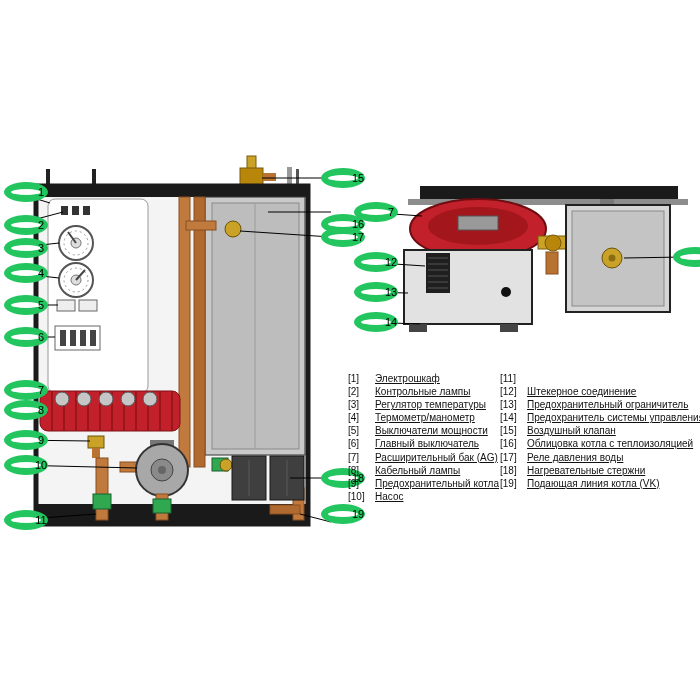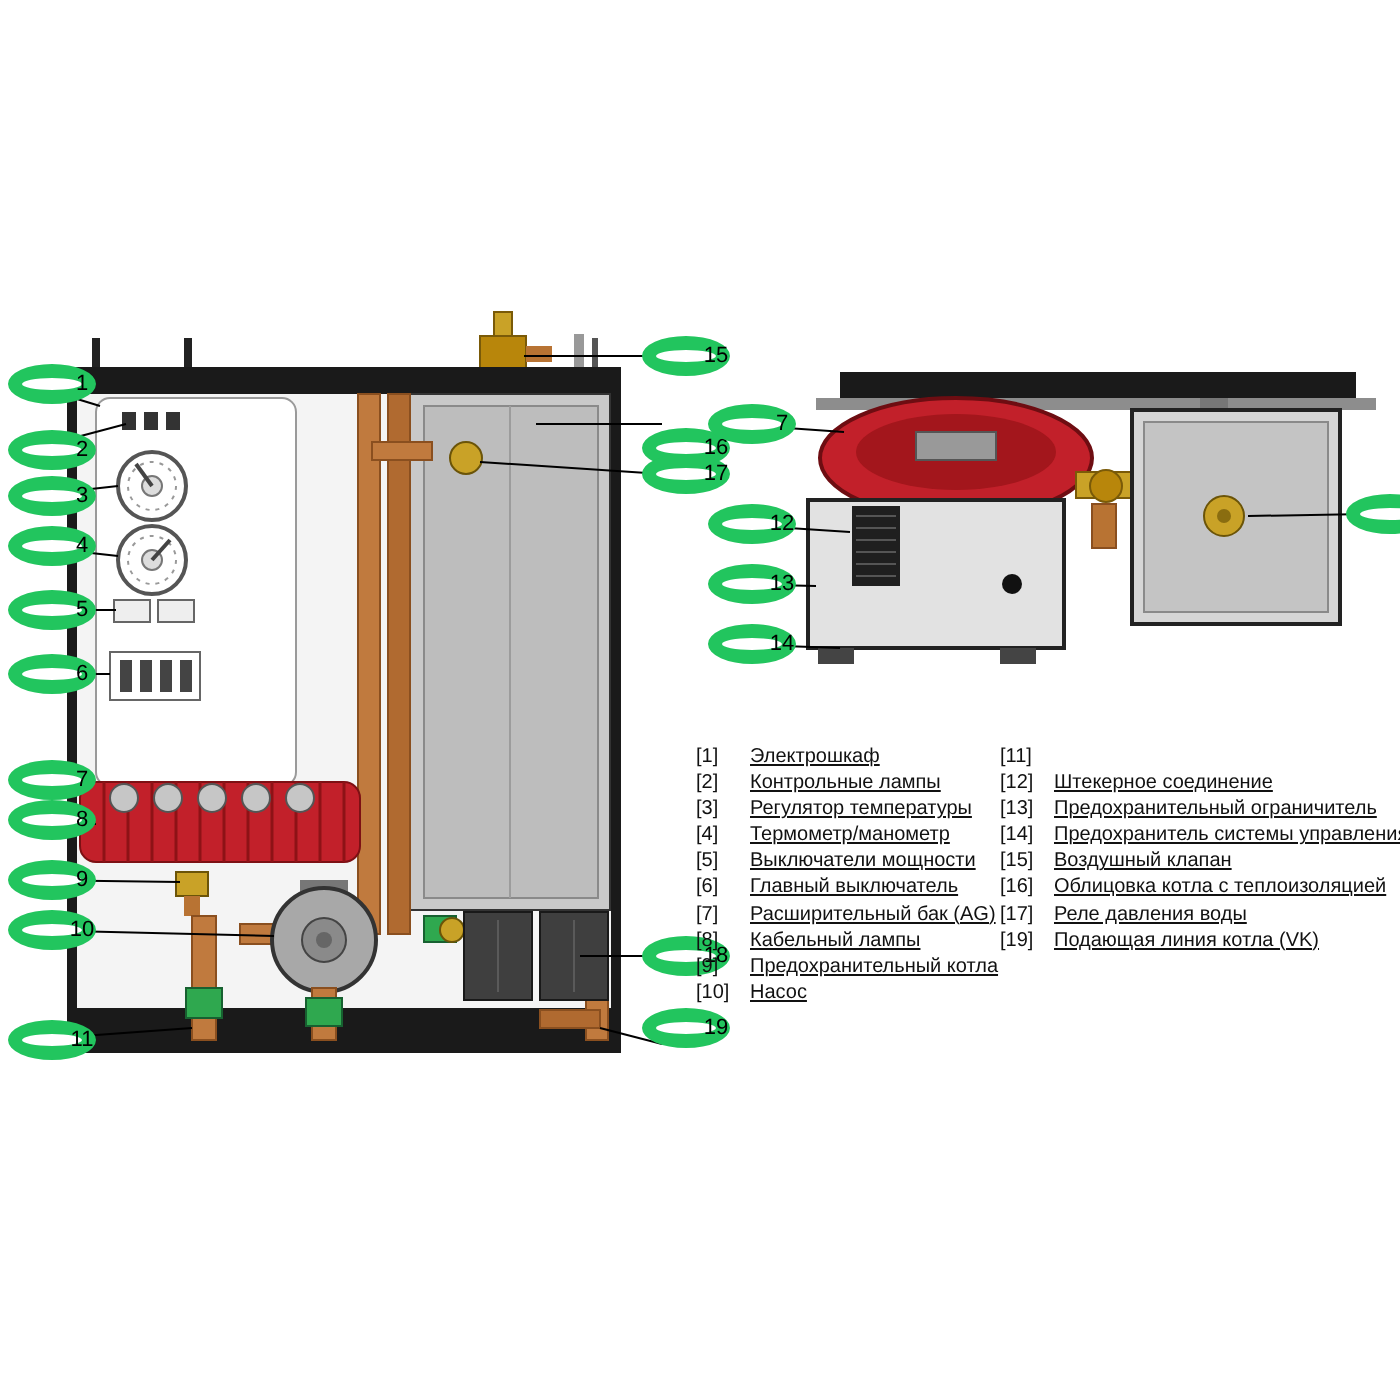--- a/index.html
+++ b/index.html
@@ -291,19 +291,23 @@
         </div>
       <div class="row">
           <span class="ref">[16]</span>
           <span class="txt">Облицовка котла с теплоизоляцией</span>
         </div>
       <div class="row">
           <span class="ref">[17]</span>
           <span class="txt">Реле давления воды</span>
         </div>
       <div class="row">
+          <span class="ref">[18]</span>
+          <span class="txt">Нагревательные стержни</span>
+        </div>
+      <div class="row">
           <span class="ref">[19]</span>
           <span class="txt">Подающая линия котла (VK)</span>
         </div>
     </div>
   </div>
 
 </div>
 
 </body></html>

